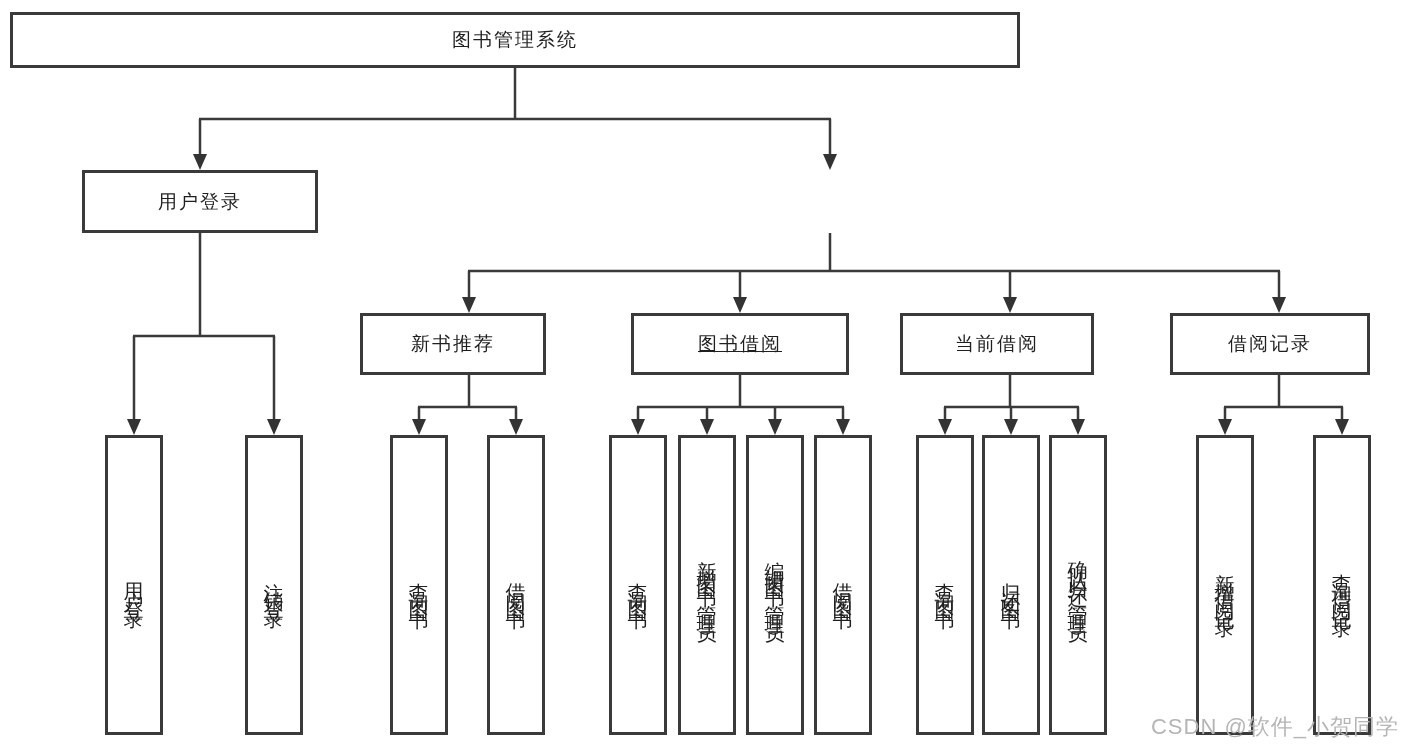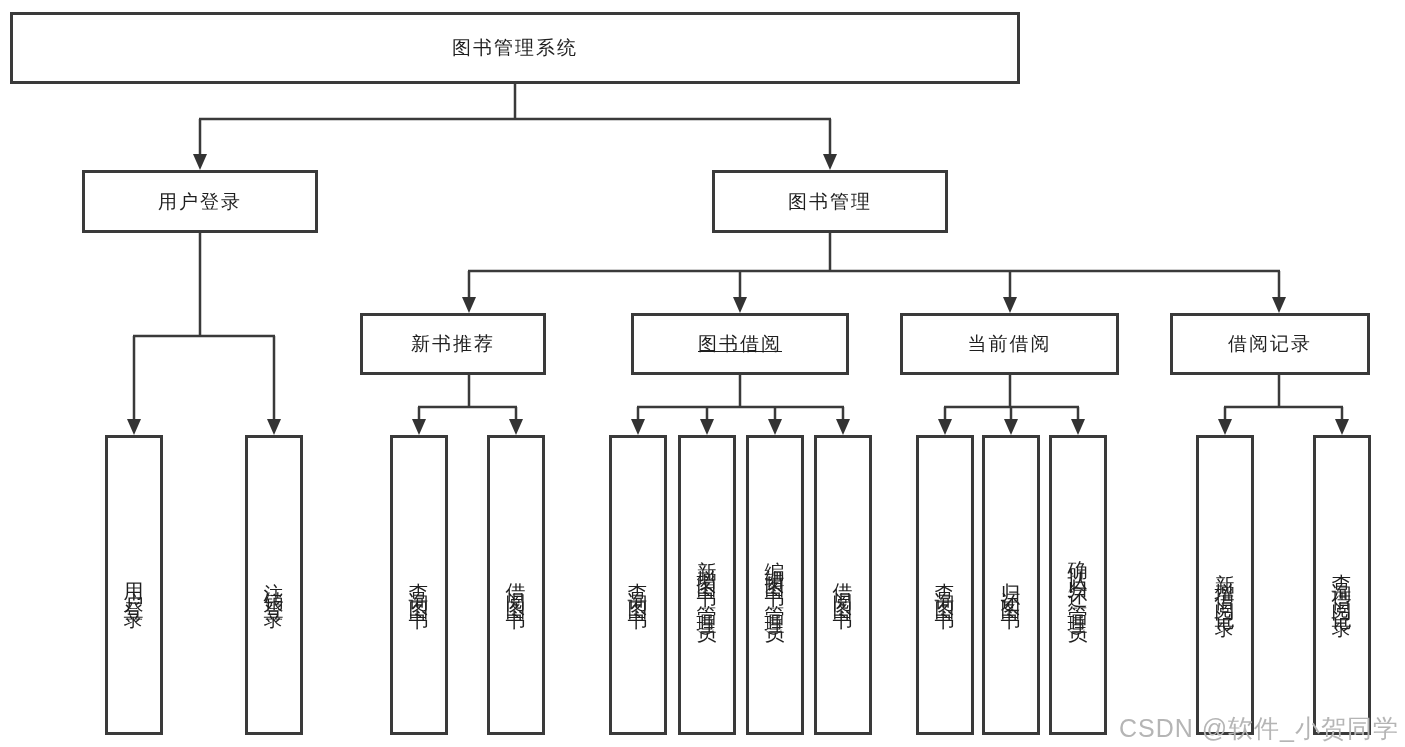--- a/index.html
+++ b/index.html
@@ -16,21 +16,21 @@
   .leaf{
     position:absolute;box-sizing:border-box;background:#ffffff;border:3px solid #3a3a3a;
     display:flex;align-items:center;justify-content:center;z-index:2;
   }
   .leaf .vtext{
     writing-mode:vertical-rl;text-orientation:mixed;
     color:#1f1f1f;font-size:20px;letter-spacing:0.45em;line-height:1;white-space:nowrap;
   }
   .watermark{
     position:absolute;right:6px;top:712px;z-index:3;
-    color:#b5b5b5;font-size:25px;letter-spacing:1px;white-space:nowrap;
+    color:#b5b5b5;font-size:22px;letter-spacing:1px;white-space:nowrap;
   }
 </style>
 </head>
 <body>
 
 <div class="canvas">
 
   <svg class="connectors" viewBox="0 0 1405 747" xmlns="http://www.w3.org/2000/svg">
     <g stroke="#3a3a3a" stroke-width="2.5" fill="none">
 
@@ -64,38 +64,35 @@
       <polygon points="768,419 782,419 775,435"></polygon>
       <polygon points="836,419 850,419 843,435"></polygon>
       <polygon points="938,419 952,419 945,435"></polygon>
       <polygon points="1004,419 1018,419 1011,435"></polygon>
       <polygon points="1071,419 1085,419 1078,435"></polygon>
       <polygon points="1218,419 1232,419 1225,435"></polygon>
       <polygon points="1335,419 1349,419 1342,435"></polygon>
     </g>
   </svg>
 
-  <div class="node" style="left:10px;top:12px;width:1010px;height:72px;">
+  <div class="node" style="left:10px;top:12px;width:1010px;height:56px;">
     <span>图书管理系统</span>
   </div>
 
   <div class="node" style="left:82px;top:170px;width:236px;height:63px;">
     <span>用户登录</span>
-  </div>
-  <div class="node" style="left:712px;top:170px;width:236px;height:63px;">
-    <span>图书管理</span>
   </div>
 
   <div class="node" style="left:360px;top:313px;width:186px;height:62px;">
     <span>新书推荐</span>
   </div>
   <div class="node" style="left:631px;top:313px;width:218px;height:62px;text-decoration:underline;">
     <span>图书借阅</span>
   </div>
-  <div class="node" style="left:900px;top:313px;width:219px;height:62px;">
+  <div class="node" style="left:900px;top:313px;width:194px;height:62px;">
     <span>当前借阅</span>
   </div>
   <div class="node" style="left:1170px;top:313px;width:200px;height:62px;">
     <span>借阅记录</span>
   </div>
 
   <div class="leaf" style="left:105px;top:435px;width:58px;height:300px;">
     <span class="vtext">用户登录</span>
   </div>
   <div class="leaf" style="left:245px;top:435px;width:58px;height:300px;">

